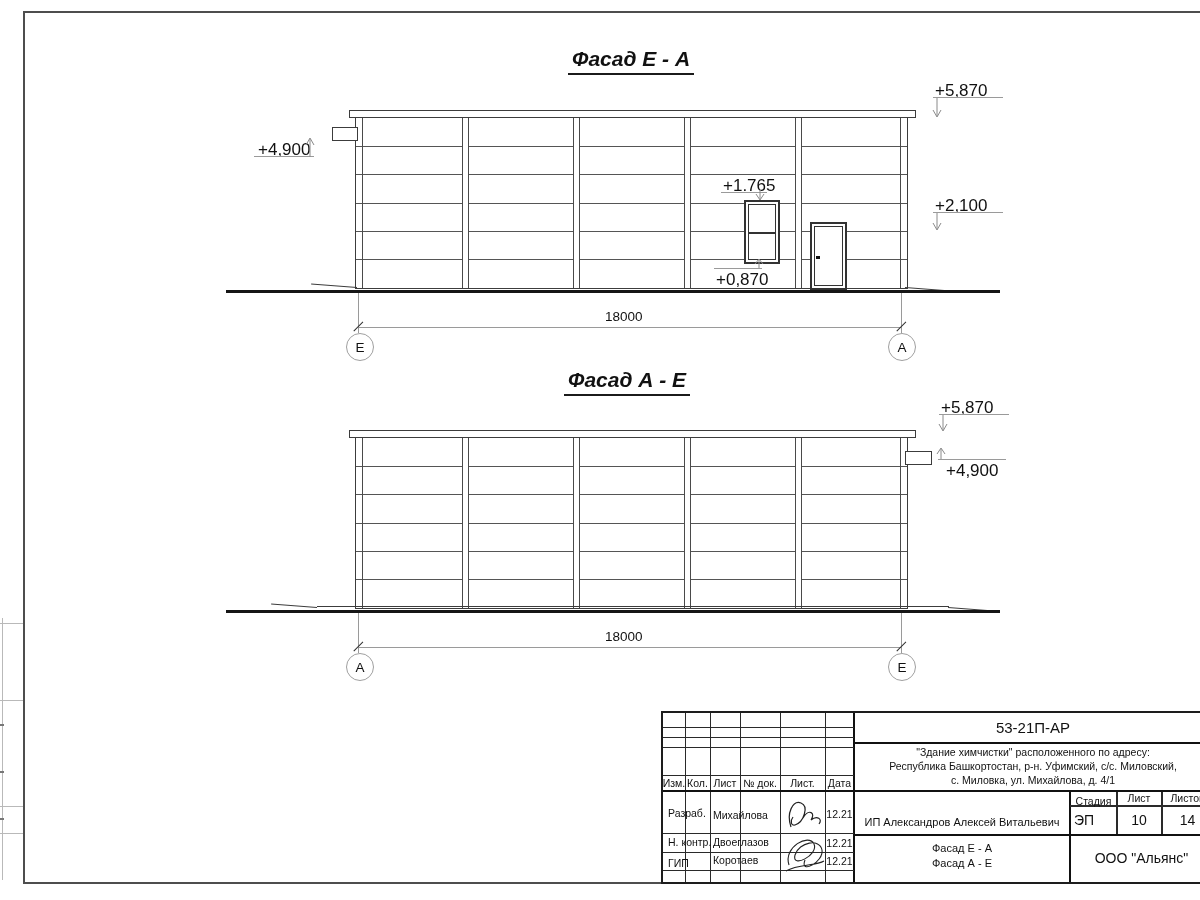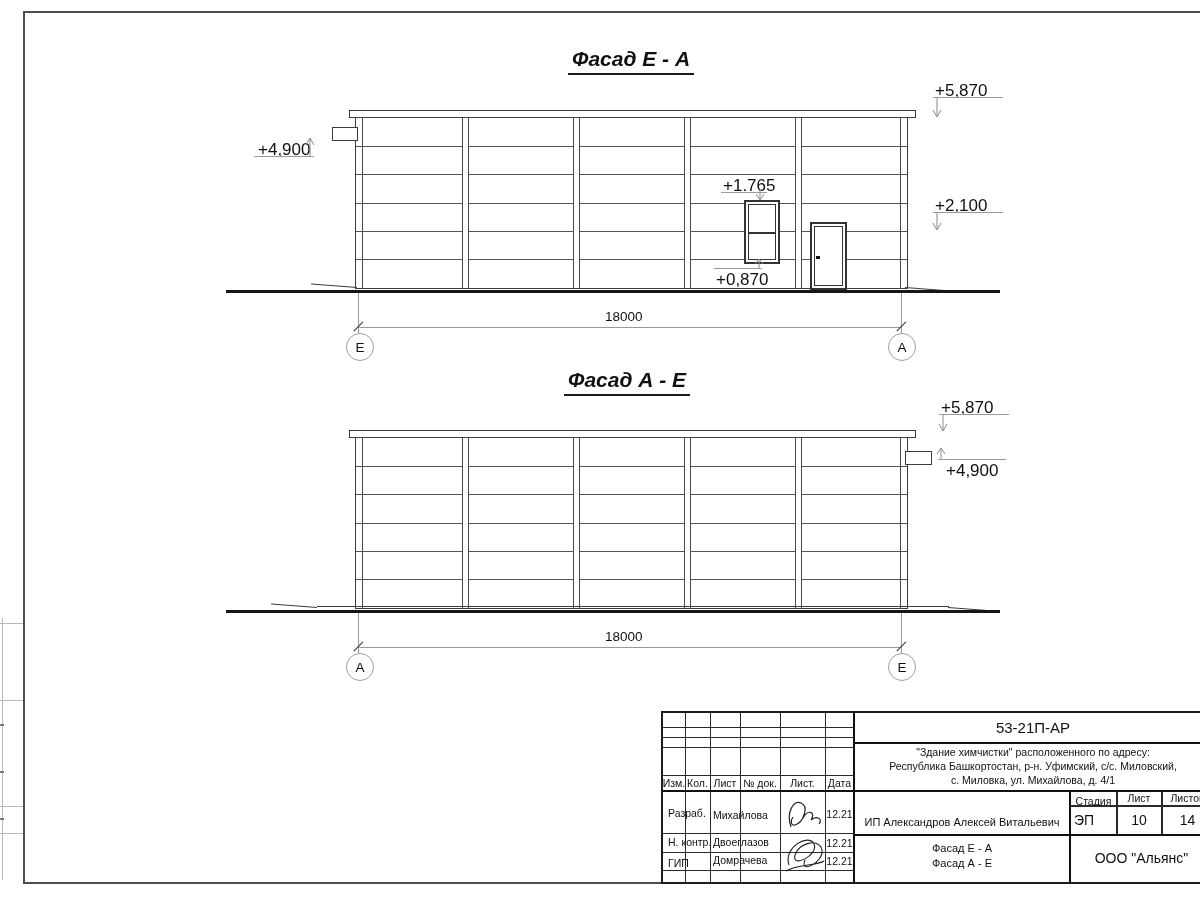--- a/index.html
+++ b/index.html
@@ -201,21 +201,21 @@
 
     <div class="tb-text" style="left:5px;top:94px;">Разраб.</div>
     <div class="tb-text" style="left:50px;top:96px;">Михайлова</div>
     <div class="tb-text tb-center" style="left:162px;top:93px;width:29px;height:15px;">12.21</div>
 
     <div class="tb-text" style="left:5px;top:123px;">Н. контр.</div>
     <div class="tb-text" style="left:50px;top:123px;">Двоеглазов</div>
     <div class="tb-text tb-center" style="left:162px;top:122px;width:29px;height:15px;">12.21</div>
 
     <div class="tb-text" style="left:5px;top:144px;">ГИП</div>
-    <div class="tb-text" style="left:50px;top:141px;">Домрачева</div>
+    <div class="tb-text" style="left:50px;top:141px;">Коротаев</div>
     <div class="tb-text tb-center" style="left:162px;top:140px;width:29px;height:15px;">12.21</div>
 
     <svg class="sig" style="left:119px;top:82px;" width="44" height="40">
       <path d="M9 32 C4 18 11 5 19 8 C27 11 22 27 13 30 C9 31 8 26 11 22 M21 23 C27 13 34 18 29 25 C35 20 41 24 37 29" stroke="#222" stroke-width="1.2" fill="none"></path>
     </svg>
     <svg class="sig" style="left:116px;top:112px;" width="50" height="54">
       <path d="M10 40 C4 22 30 8 35 19 C40 30 12 44 16 30 C20 17 41 13 43 25 C45 37 20 50 26 35 M7 46 C19 39 37 41 45 36" stroke="#222" stroke-width="1.1" fill="none"></path>
     </svg>
 
     <div class="tb-text tb-center" style="left:191px;top:0;width:358px;height:29px;font-size:15px;">53-21П-АР</div>

